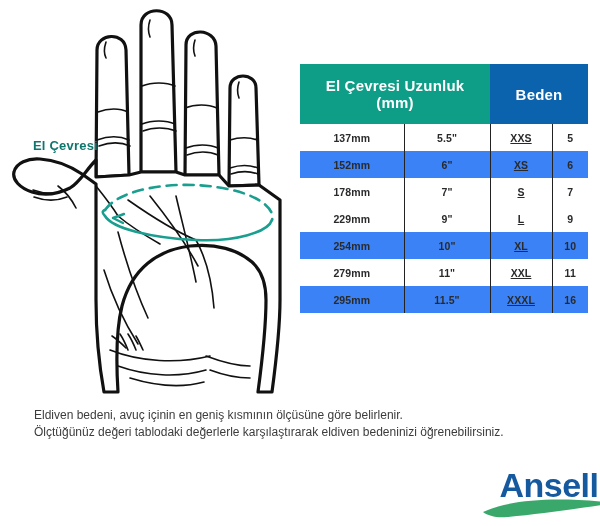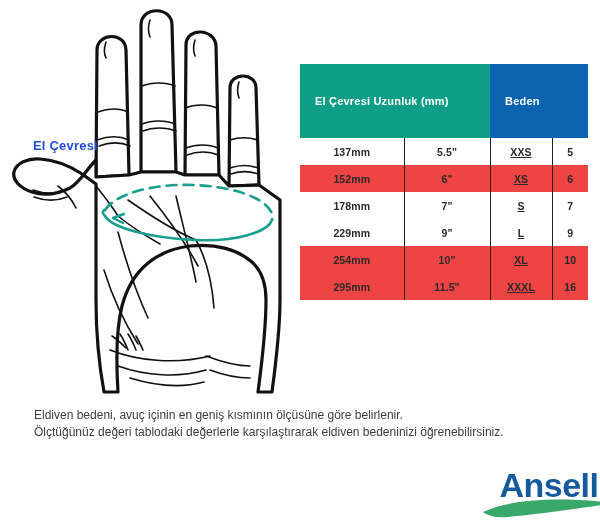--- a/index.html
+++ b/index.html
@@ -25,62 +25,62 @@
     height: 410px;
   }
 
   
   #hand-circumference-label {
     position: absolute;
     left: 33px;
     top: 138px;
     font-size: 13px;
     font-weight: bold;
-    color: #1d4ed8;
+    color: #0f766e;
     letter-spacing: 0.2px;
     white-space: nowrap;
   }
 
   
   #size-table {
     position: absolute;
     left: 300px;
     top: 64px;
     width: 288px;
     border-collapse: collapse;
     table-layout: fixed;
   }
   #size-table th {
     height: 44px;
-    font-size: 11px;
+    font-size: 15px;
     font-weight: bold;
     color: #ffffff;
     letter-spacing: 0.2px;
-    padding: 15px;
-    text-align: left;
+    padding: 8px;
+    text-align: center;
     vertical-align: middle;
   }
   th.header-circumference {
     background: #0e9e87;
   }
   th.header-size {
     background: #0b63ad;
   }
   #size-table td {
     height: 27px;
     font-size: 10.5px;
     font-weight: bold;
     color: #2a2a2a;
     text-align: center;
     vertical-align: middle;
     padding: 0;
     letter-spacing: 0.1px;
   }
   #size-table tbody tr.row-odd td { background: #ffffff; }
-  #size-table tbody tr.row-even td { background: #ef4444; }
+  #size-table tbody tr.row-even td { background: #3b82f6; }
 
   
   #size-table tbody td.col-mm   { border-right: 1.2px solid #222; width: 104px; }
   #size-table tbody td.col-inch { border-right: 1.2px solid #222; width: 86px; }
   #size-table tbody td.col-alpha{ border-right: 1.2px solid #222; width: 62px; text-decoration: underline; }
   #size-table tbody td.col-num  { width: 36px; }
 
   #size-table colgroup col.c1 { width: 104px; }
   #size-table colgroup col.c2 { width: 86px; }
   #size-table colgroup col.c3 { width: 62px; }
@@ -257,20 +257,26 @@
       <td class="col-inch">9"</td>
       <td class="col-alpha">L</td>
       <td class="col-num">9</td>
     </tr>
     <tr class="row-even">
       <td class="col-mm">254mm</td>
       <td class="col-inch">10"</td>
       <td class="col-alpha">XL</td>
       <td class="col-num">10</td>
     </tr>
+    <tr class="row-odd">
+      <td class="col-mm">279mm</td>
+      <td class="col-inch">11"</td>
+      <td class="col-alpha">XXL</td>
+      <td class="col-num">11</td>
+    </tr>
     <tr class="row-even">
       <td class="col-mm">295mm</td>
       <td class="col-inch">11.5"</td>
       <td class="col-alpha">XXXL</td>
       <td class="col-num">16</td>
     </tr>
   </tbody>
 </table>
 
 <div id="instructions">

